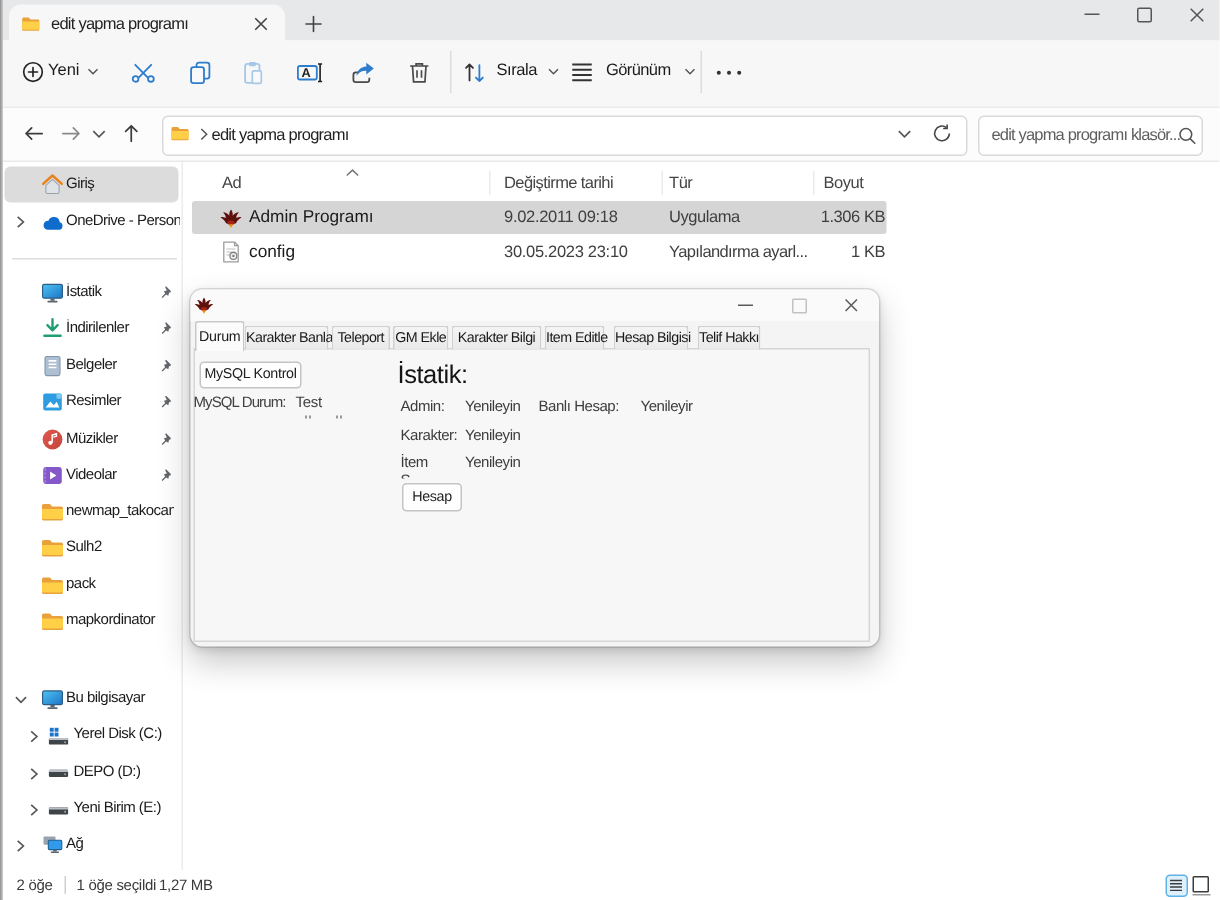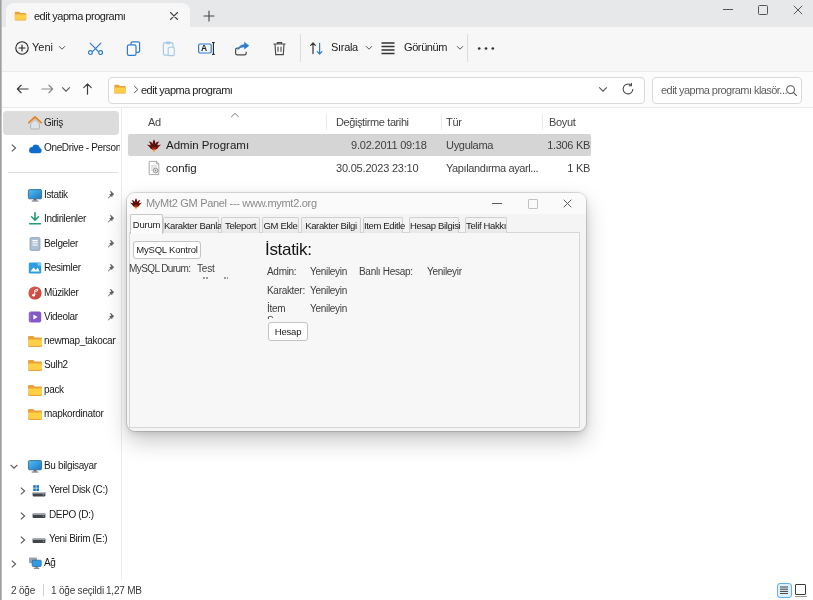--- a/index.html
+++ b/index.html
@@ -347,21 +347,21 @@
 <div class="ab" style="left:128px;top:134px;width:463px;height:22px;background:#d5d5d5;border-radius:2px"></div>
 <div class="ab" style="left:146px;top:137px">
 <svg width="16" height="16" viewBox="0 0 16 16">
       <path d="M8 2.6C7 4 6.6 5.4 6.9 6.9 5.8 5.3 4.4 4.5 2.7 4.5c1.2 1.2 1.8 2.5 1.8 3.9C3.3 7.7 2.1 7.5 1 7.8c1.8 1.2 3 2.5 3.7 4L8 12.9l3.3-1.1c.7-1.5 1.9-2.8 3.7-4-1.1-.3-2.3-.1-3.5.6 0-1.4.6-2.7 1.8-3.9-1.7 0-3.1.8-4.2 2.4.3-1.5-.1-2.9-1.1-4.3z" fill="#5e100c"></path>
       <path d="M5.6 10.6c1.6-.8 3.2-.8 4.8 0l-.9 2.4c-1-.5-2-.5-3 0z" fill="#a82413"></path>
       <path d="M6.6 12.6c.9-.45 1.9-.45 2.8 0l-1 2c-.3-.2-.6-.2-.9 0z" fill="#e08a1e"></path>
       <path d="M7.4 13.9c.4-.2.8-.2 1.2 0L8 15.4z" fill="#f2c744"></path>
     </svg>
 </div>
 <div class="tx" style="left:166px;top:139px;font-size:11.5px;letter-spacing:0px">Admin Programı</div>
-<div class="tx" style="left:351px;top:139px;font-size:11px;letter-spacing:-0.2px;color:#3f3f3f">9.02.2011 09:18</div>
+<div class="tx" style="left:336px;top:139px;font-size:11px;letter-spacing:-0.2px;color:#3f3f3f">9.02.2011 09:18</div>
 <div class="tx" style="left:446px;top:139px;font-size:11px;letter-spacing:-0.3px;color:#3f3f3f">Uygulama</div>
 <div class="tx" style="left:590px;top:139px;font-size:11px;letter-spacing:-0.3px;color:#3f3f3f;transform:translateX(-100%)">1.306 KB</div>
 <div class="ab" style="left:146px;top:160px">
 <svg width="16" height="16" viewBox="0 0 16 16">
       <path d="M3.2 1.4h7.2l2.4 2.4v10.8H3.2z" fill="#fff" stroke="#9b9b9b" stroke-width=".85"></path>
       <path d="M10.4 1.4v2.4h2.4" fill="none" stroke="#9b9b9b" stroke-width=".85"></path>
       <path d="M5 6h6M5 8h6M5 10h2.6" stroke="#bdbdbd" stroke-width=".8"></path>
       <circle cx="9.6" cy="10.6" r="2.3" fill="#ececec" stroke="#7e7e7e" stroke-width=".8"></circle>
       <circle cx="9.6" cy="10.6" r=".8" fill="#7e7e7e"></circle>
     </svg>
@@ -375,21 +375,20 @@
  box-shadow:0 0 0 1px rgba(0,0,0,.12),0 10px 22px rgba(0,0,0,.22),0 2px 6px rgba(0,0,0,.12)">
 <div class="ab" style="left:0;top:0;width:459px;height:21px;background:#fafafa;border-radius:8px 8px 0 0"></div>
 <div class="ab" style="left:2px;top:3px">
 <svg width="14" height="14" viewBox="0 0 16 16">
         <path d="M8 2.6C7 4 6.6 5.4 6.9 6.9 5.8 5.3 4.4 4.5 2.7 4.5c1.2 1.2 1.8 2.5 1.8 3.9C3.3 7.7 2.1 7.5 1 7.8c1.8 1.2 3 2.5 3.7 4L8 12.9l3.3-1.1c.7-1.5 1.9-2.8 3.7-4-1.1-.3-2.3-.1-3.5.6 0-1.4.6-2.7 1.8-3.9-1.7 0-3.1.8-4.2 2.4.3-1.5-.1-2.9-1.1-4.3z" fill="#5e100c"></path>
         <path d="M5.6 10.6c1.6-.8 3.2-.8 4.8 0l-.9 2.4c-1-.5-2-.5-3 0z" fill="#a82413"></path>
         <path d="M6.6 12.6c.9-.45 1.9-.45 2.8 0l-1 2c-.3-.2-.6-.2-.9 0z" fill="#e08a1e"></path>
         <path d="M7.4 13.9c.4-.2.8-.2 1.2 0L8 15.4z" fill="#f2c744"></path>
       </svg>
 </div>
-<div class="tx" style="left:19px;top:4px;font-size:11px;letter-spacing:-0.3px;color:#8a8a8a">MyMt2 GM Panel --- www.mymt2.org</div>
 <div class="ab" style="left:365px;top:10px;width:10px;height:1px;background:#5a5a5a"></div>
 <div class="ab" style="left:401px;top:6px;width:8px;height:8px;border:1px solid #c2c2c2;border-radius:1px"></div>
 <svg class="ab" style="left:436px;top:6px" width="9" height="9" viewBox="0 0 9 9">
       <path d="M.7.7l7.6 7.6M8.3.7 .7 8.3" stroke="#5a5a5a" stroke-width="1"></path>
     </svg>
 <div class="ab" style="left:2px;top:39px;width:449px;height:194px;border:1px solid #d6d6d7;background:#f7f7f8"></div>
 <div class="ab" style="left:3px;top:23px;height:16px;font-size:11px;color:#1a1a1a">
 <span style="position:absolute;left:0;top:-2px;width:31px;height:19px;background:#fbfbfb;border:1px solid #c8c8c8;border-bottom:none;border-radius:2px 2px 0 0;text-align:center;line-height:19px;font-size:9.5px;letter-spacing:-0.2px;white-space:nowrap">Durum</span>
 </div>
 <div class="ab" style="left:36px;top:24px;width:54px;height:15px;background:linear-gradient(#f4f4f4,#e9e9e9);border:1px solid #d0d0d0;border-bottom:none;border-radius:2px 2px 0 0;font-size:9.5px;letter-spacing:-0.35px;color:#1a1a1a;text-align:center;line-height:15px;white-space:nowrap">Karakter Banla</div>

